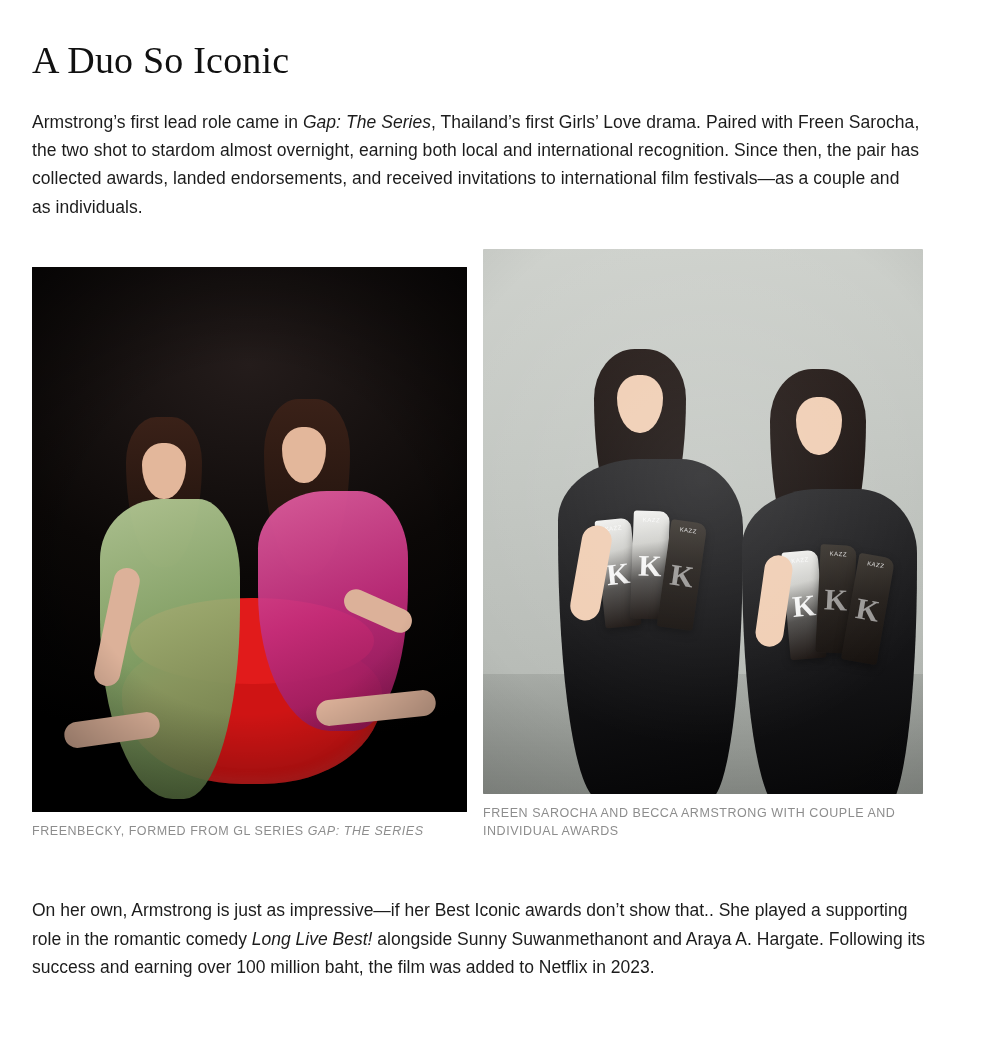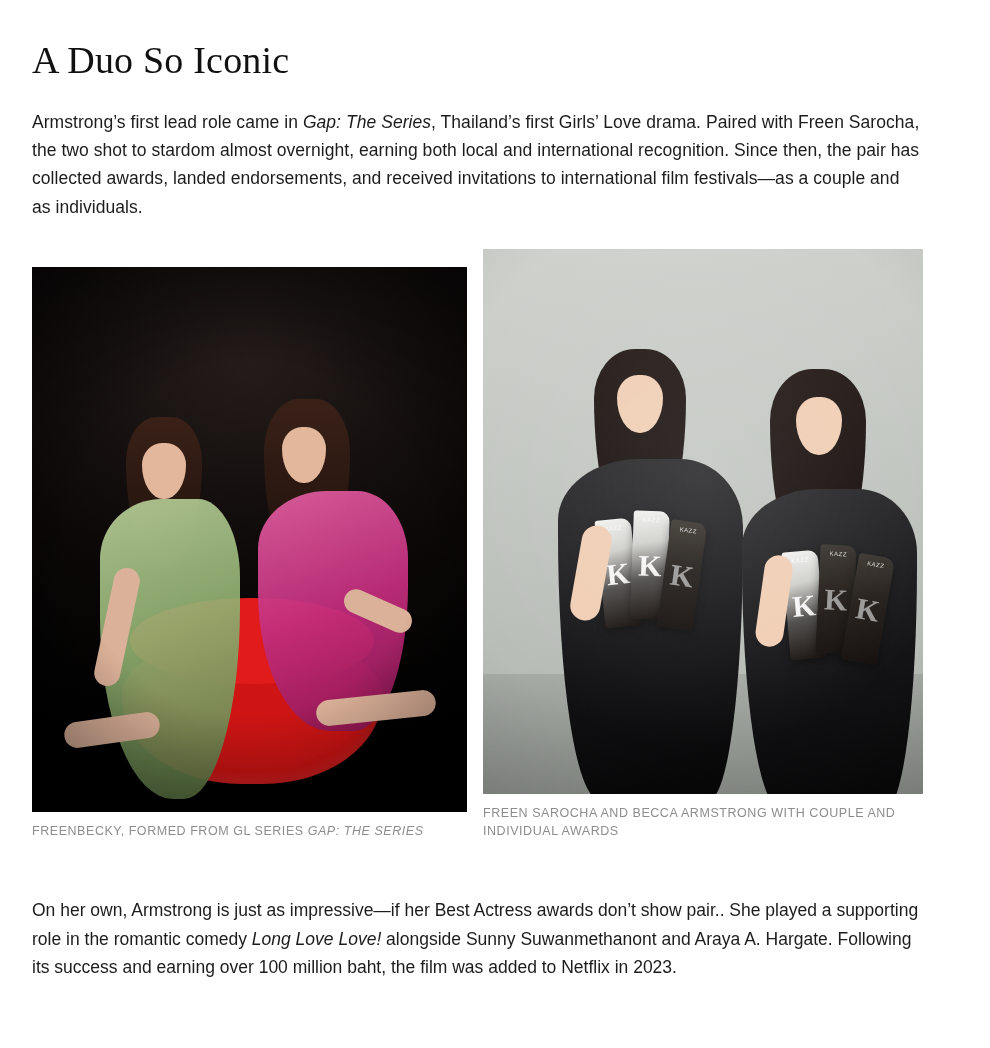--- a/index.html
+++ b/index.html
@@ -293,15 +293,15 @@
           <div class="limb" style="left:22px; top:186px; width:28px; height:92px; background:#f0ceb4; transform:rotate(8deg);"></div>
         </div>
 
         <div class="soft-vignette"></div>
       </div>
       <figcaption class="caption"><span>FREEN SAROCHA AND BECCA ARMSTRONG WITH COUPLE AND INDIVIDUAL AWARDS</span></figcaption>
     </figure>
 
   </div>
 
-  <p class="closing"><span>On her own, Armstrong is just as impressive—if her Best Actress awards don’t show pair.. She played a supporting role in the romantic comedy </span><em>Long Love Love!</em><span> alongside Sunny Suwanmethanont and Araya A. Hargate. Following its success and earning over 100 million baht, the film was added to Netflix in 2023.</span></p>
+  <p class="closing"><span>On her own, Armstrong is just as impressive—if her Best Iconic awards don’t show that.. She played a supporting role in the romantic comedy </span><em>Long Live Best!</em><span> alongside Sunny Suwanmethanont and Araya A. Hargate. Following its success and earning over 100 million baht, the film was added to Netflix in 2023.</span></p>
 
 </div>
 
 </body></html>

